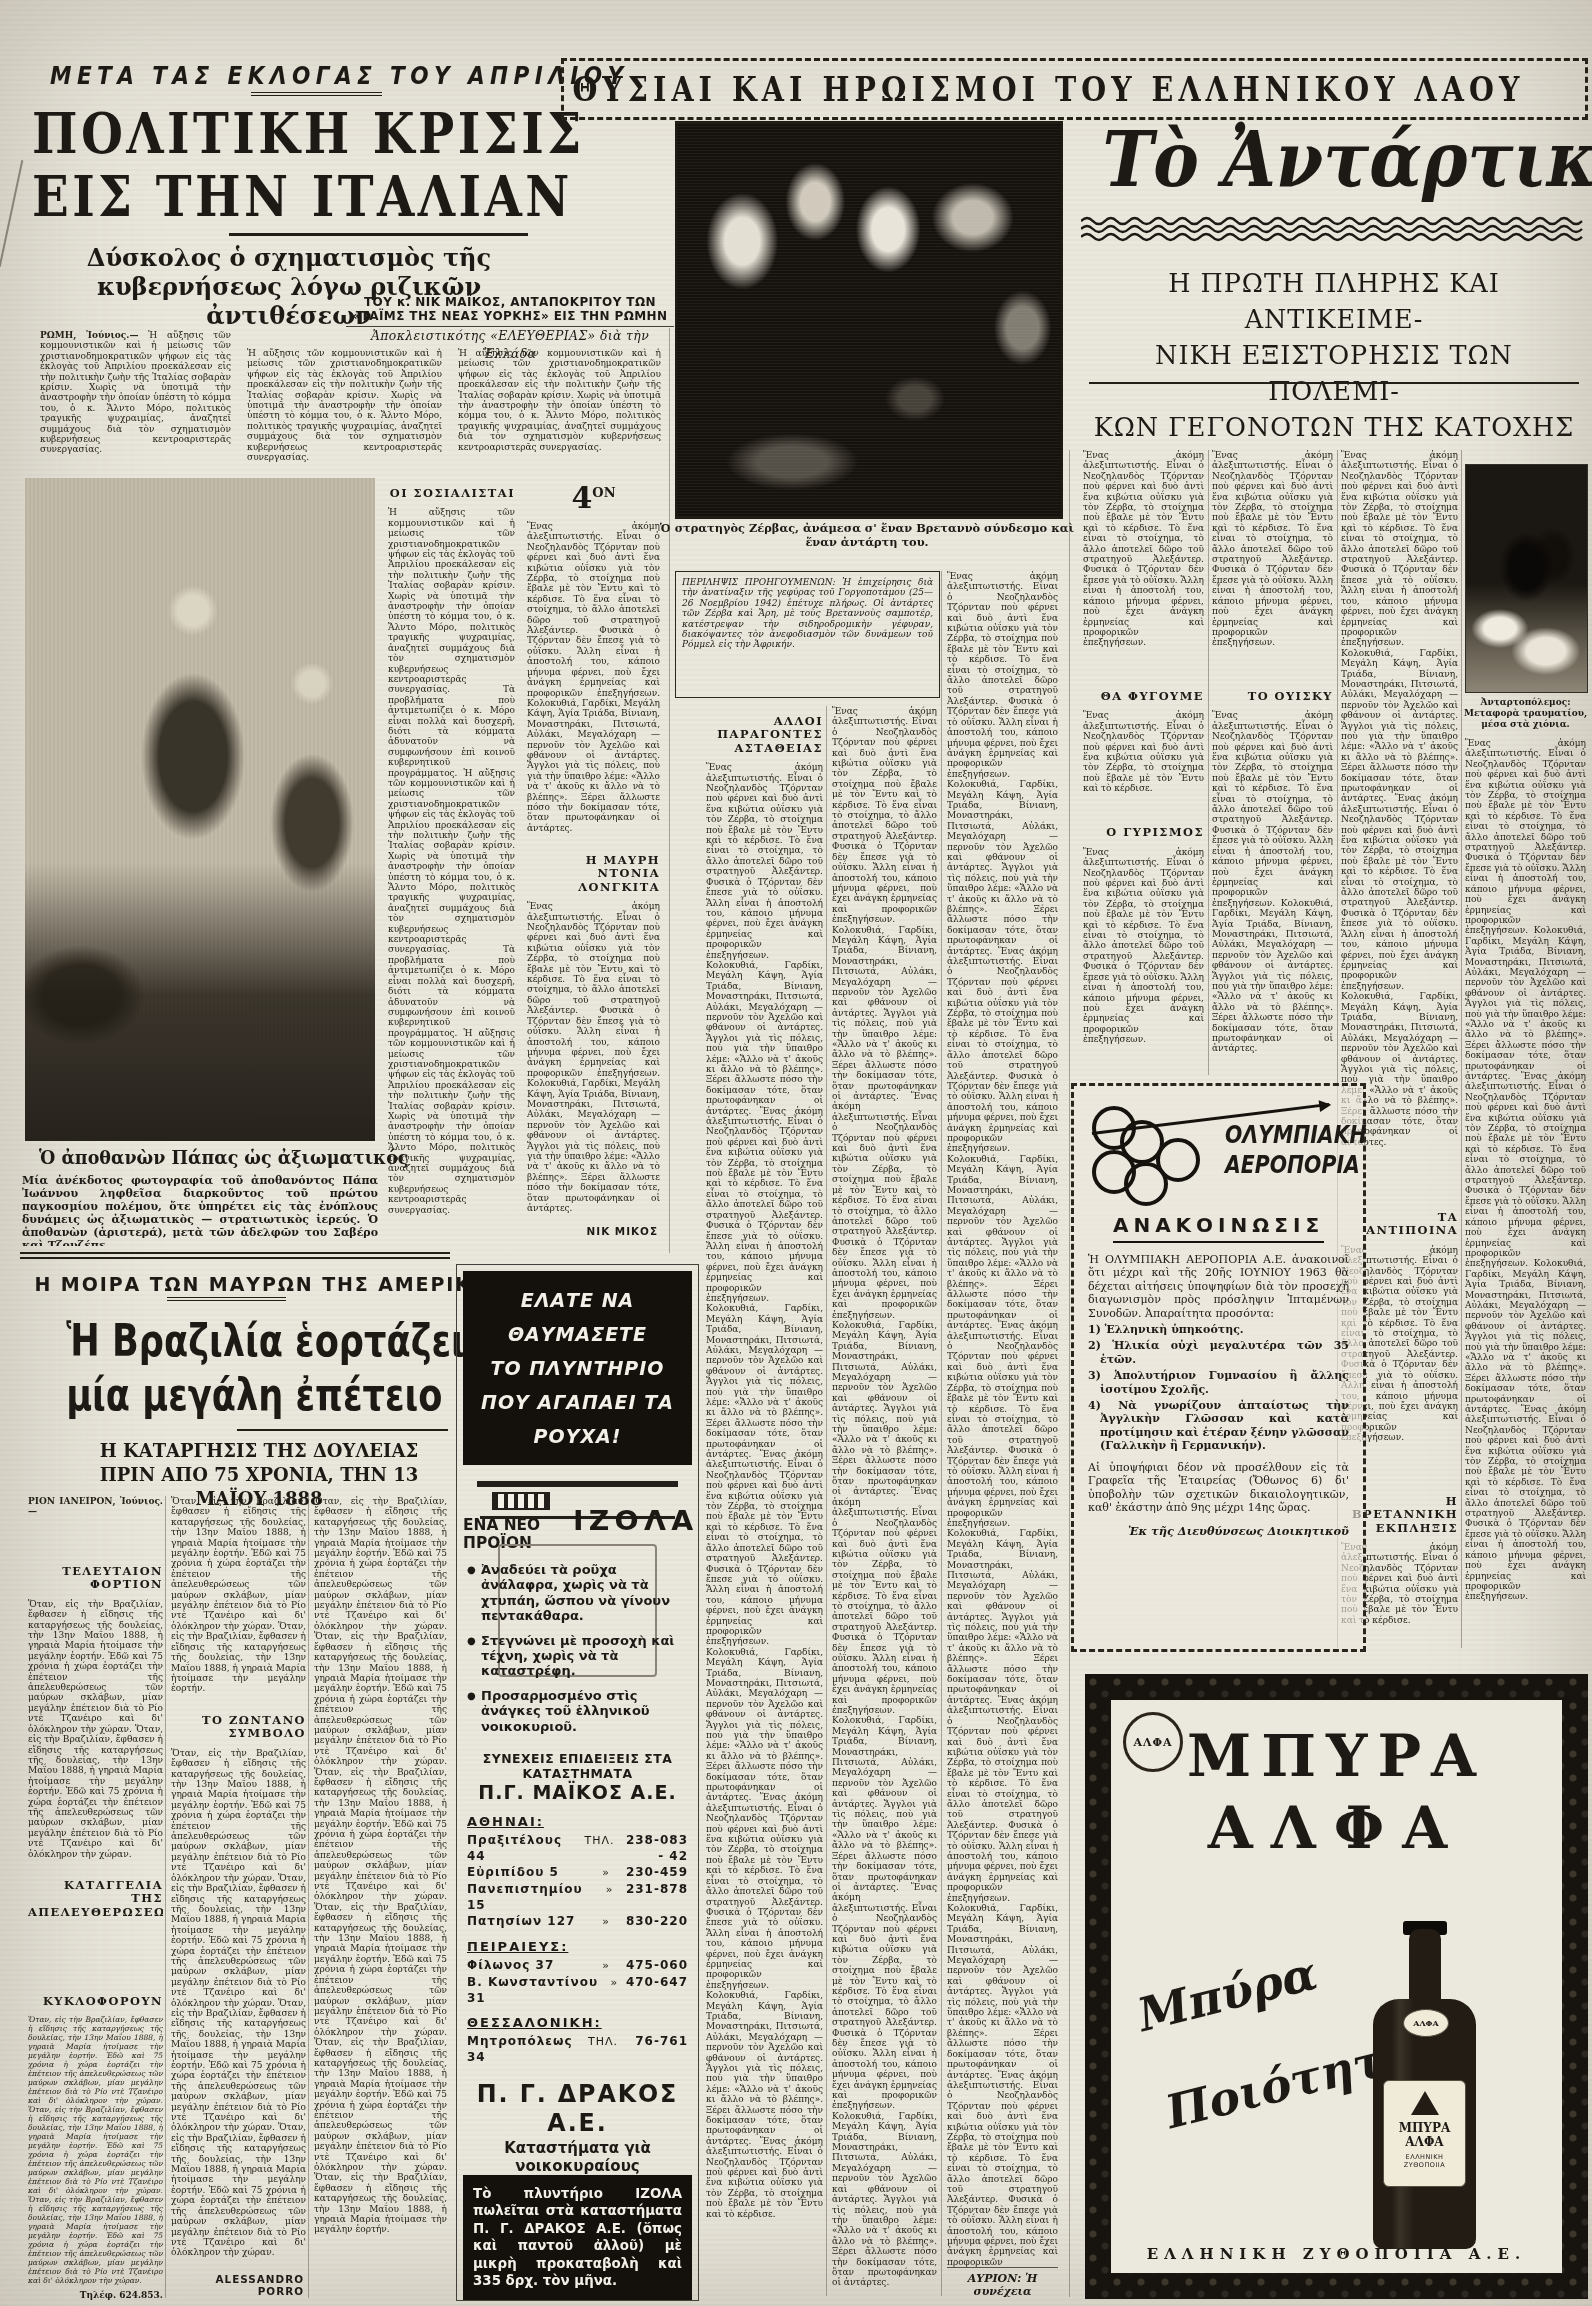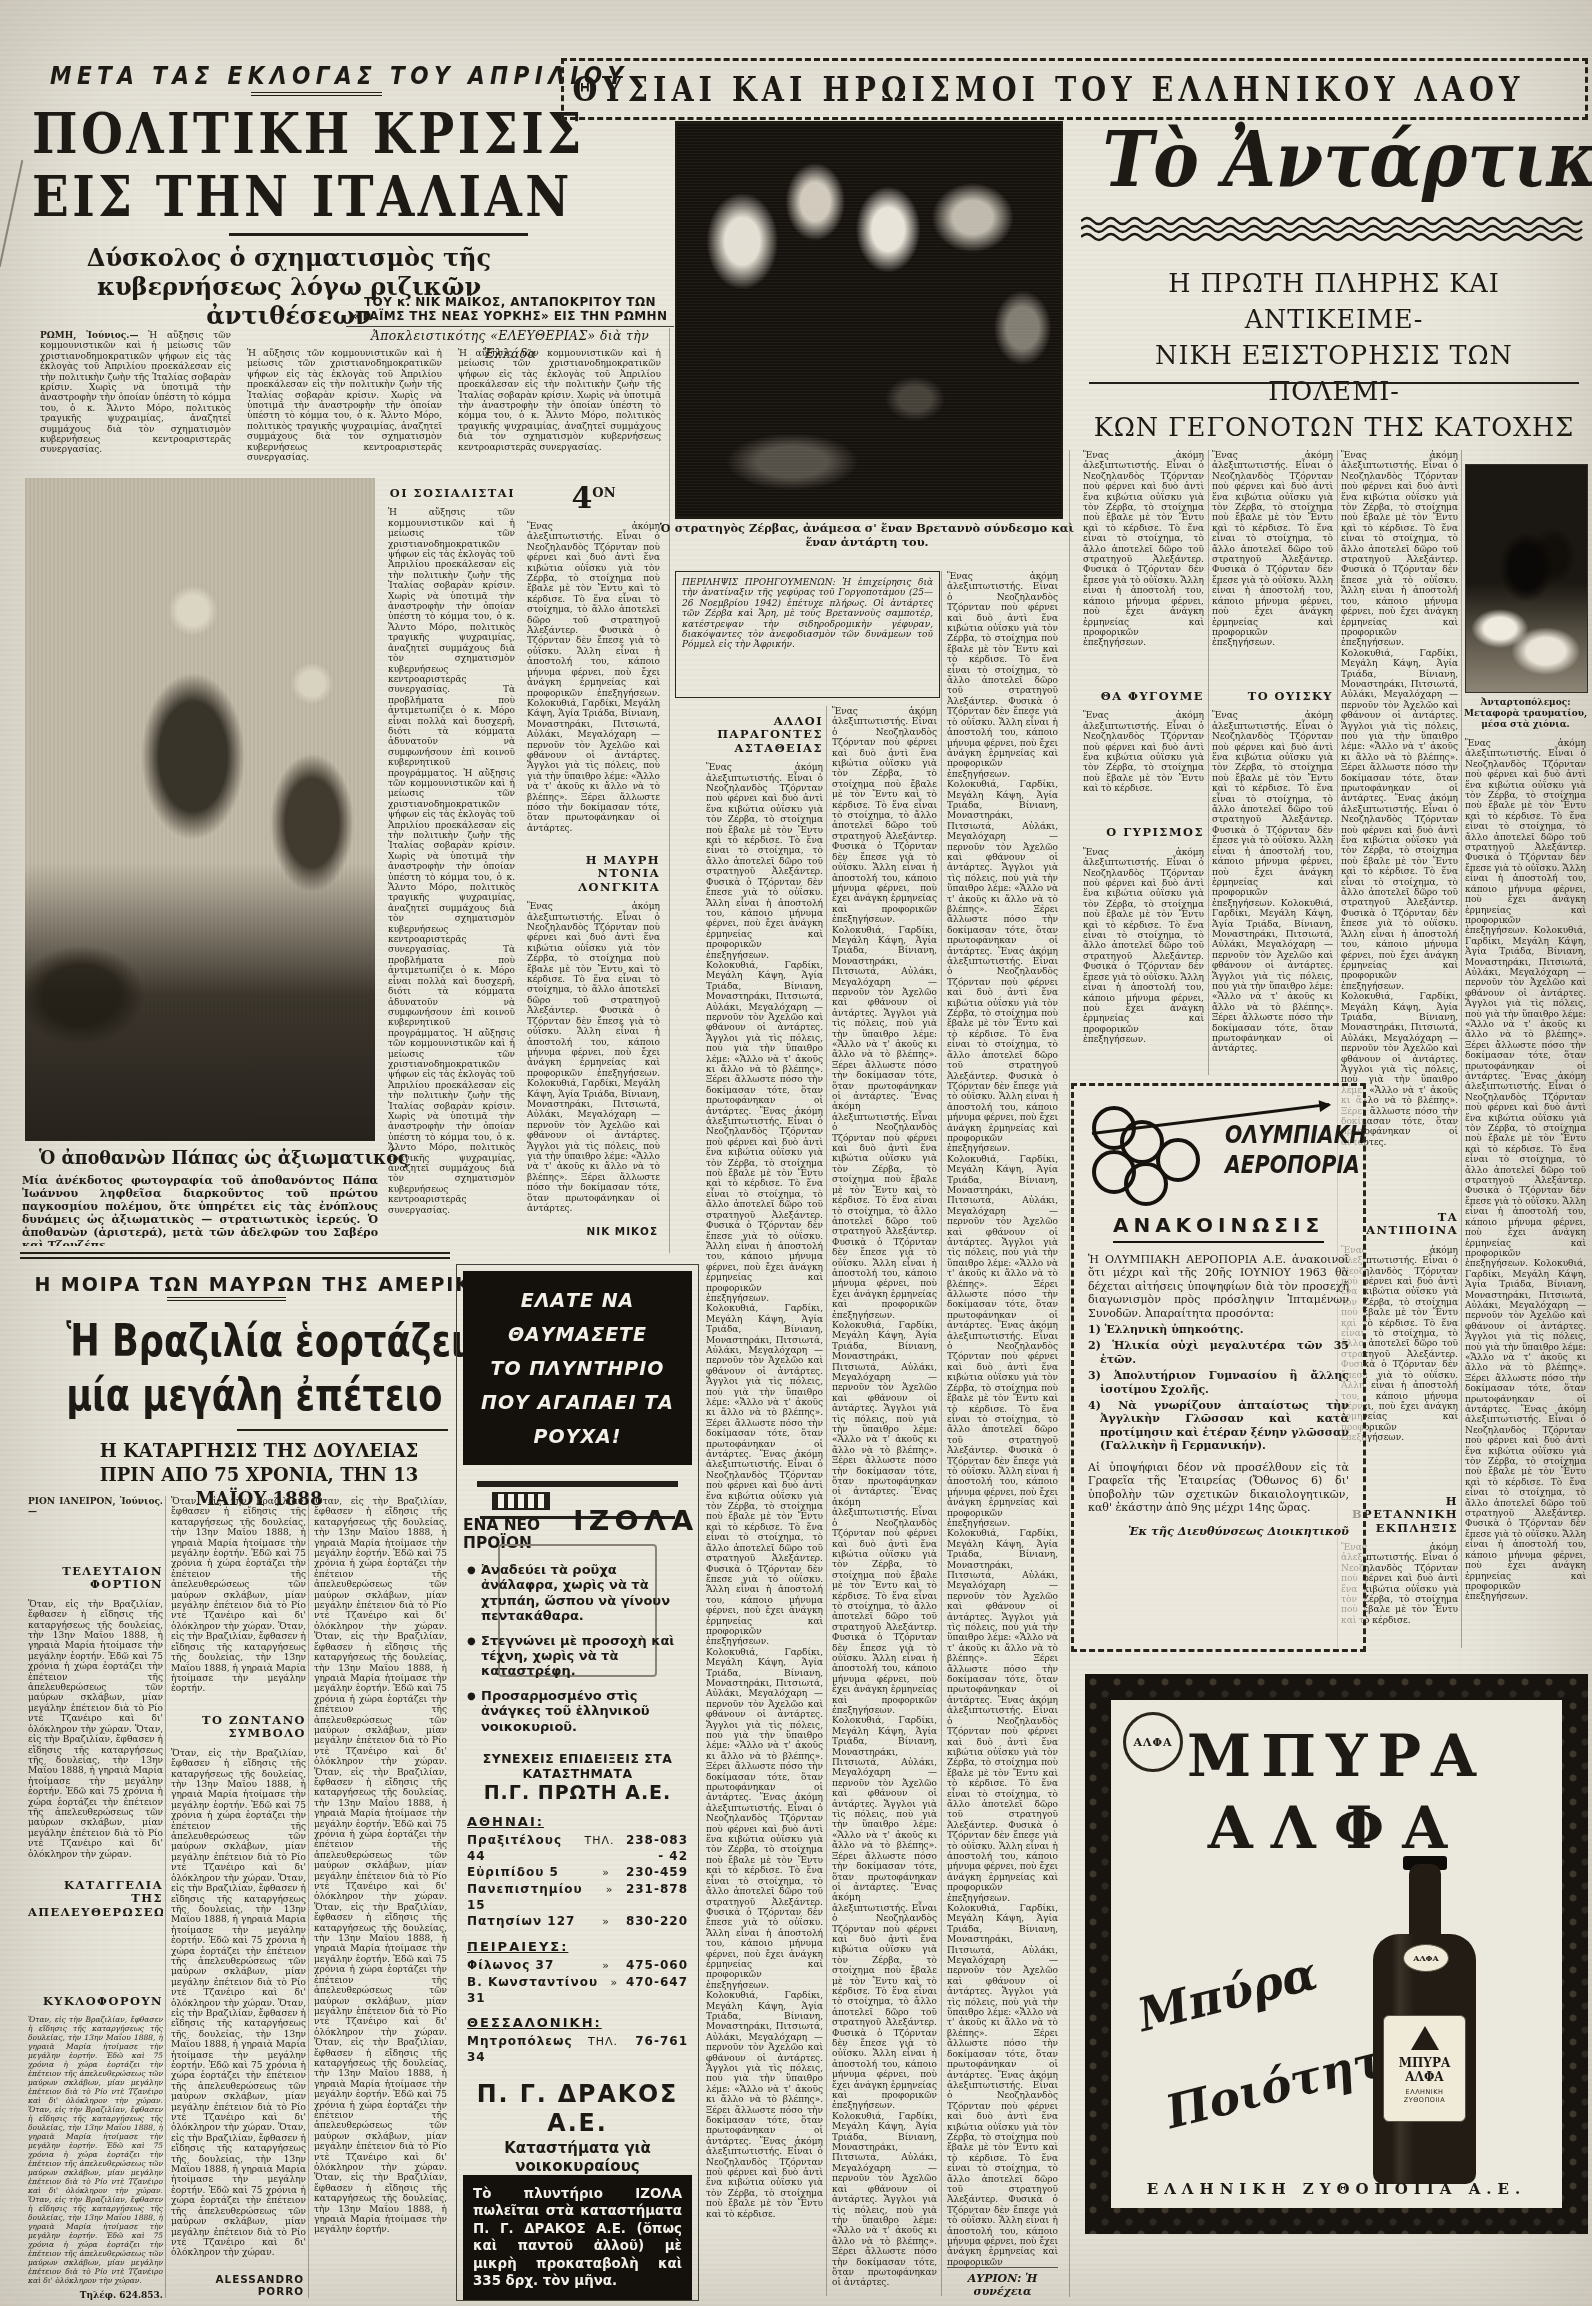--- a/index.html
+++ b/index.html
@@ -234,21 +234,21 @@
     <div class="iz-product">
       <span class="lbl">ΕΝΑ ΝΕΟ ΠΡΟΪΟΝ</span>
       <span class="brand">ΙΖΟΛΑ</span>
     </div>
     <div class="iz-bullets">
         <div class="iz-bullet">Ἀναδεύει τὰ ροῦχα ἀνάλαφρα, χωρὶς νὰ τὰ χτυπάη, ὥσπου νὰ γίνουν πεντακάθαρα.</div>
         <div class="iz-bullet">Στεγνώνει μὲ προσοχὴ καὶ τέχνη, χωρὶς νὰ τὰ καταστρέφη.</div>
         <div class="iz-bullet">Προσαρμοσμένο στὶς ἀνάγκες τοῦ ἑλληνικοῦ νοικοκυριοῦ.</div>
       </div>
     <div class="iz-demo1">ΣΥΝΕΧΕΙΣ ΕΠΙΔΕΙΞΕΙΣ ΣΤΑ ΚΑΤΑΣΤΗΜΑΤΑ</div>
-    <div class="iz-demo2">Π.Γ. ΠΡΩΤΗ Α.Ε.</div>
+    <div class="iz-demo2">Π.Γ. ΜΑΪΚΟΣ Α.Ε.</div>
     <div class="iz-groups">
         <div class="iz-city">ΑΘΗΝΑΙ:</div>
         <div class="iz-row">
           <span class="iz-addr">Πραξιτέλους 44</span>
           <span class="iz-lbl">ΤΗΛ.</span>
           <span class="iz-tel">238-083 - 42</span>
         </div>
         <div class="iz-row">
           <span class="iz-addr">Εὐριπίδου 5</span>
           <span class="iz-lbl">»</span>
@@ -385,21 +385,21 @@
           <div class="oly-item">1) Ἑλληνικὴ ὑπηκοότης.</div>
           <div class="oly-item">2) Ἡλικία οὐχὶ μεγαλυτέρα τῶν 35 ἐτῶν.</div>
           <div class="oly-item">3) Ἀπολυτήριον Γυμνασίου ἢ ἄλλης ἰσοτίμου Σχολῆς.</div>
           <div class="oly-item">4) Νὰ γνωρίζουν ἀπταίστως τὴν Ἀγγλικὴν Γλῶσσαν καὶ κατὰ προτίμησιν καὶ ἑτέραν ξένην γλῶσσαν (Γαλλικὴν ἢ Γερμανικήν).</div>
         </div>
       <div class="oly-close">Αἱ ὑποψήφιαι δέον νὰ προσέλθουν εἰς τὰ Γραφεῖα τῆς Ἑταιρείας (Ὄθωνος 6) δι' ὑποβολὴν τῶν σχετικῶν δικαιολογητικῶν, καθ' ἑκάστην ἀπὸ 9ης μέχρι 14ης ὥρας.</div>
       <div class="oly-sig">Ἐκ τῆς Διευθύνσεως Διοικητικοῦ</div>
     </div>
   </div>
 
-  <div class="abs beer" style="left:1085px;top:1674px;width:503px;height:560px;">
+  <div class="abs beer" style="left:1085px;top:1674px;width:503px;height:625px;">
     <div class="beer-in">
       <div class="beer-seal">ΑΛΦΑ</div>
       <div class="beer-name" style="top:22px;">ΜΠΥΡΑ</div>
       <div class="beer-name" style="top:94px;letter-spacing:18px;">ΑΛΦΑ</div>
       <div class="beer-script" style="left:28px;top:289px;">Μπύρα</div>
       <div class="beer-script" style="left:56px;top:386px;">Ποιότητος</div>
       <div class="bottle">
         <div class="b-cap"></div>
         <div class="b-neck"></div>
         <div class="b-body"></div>

